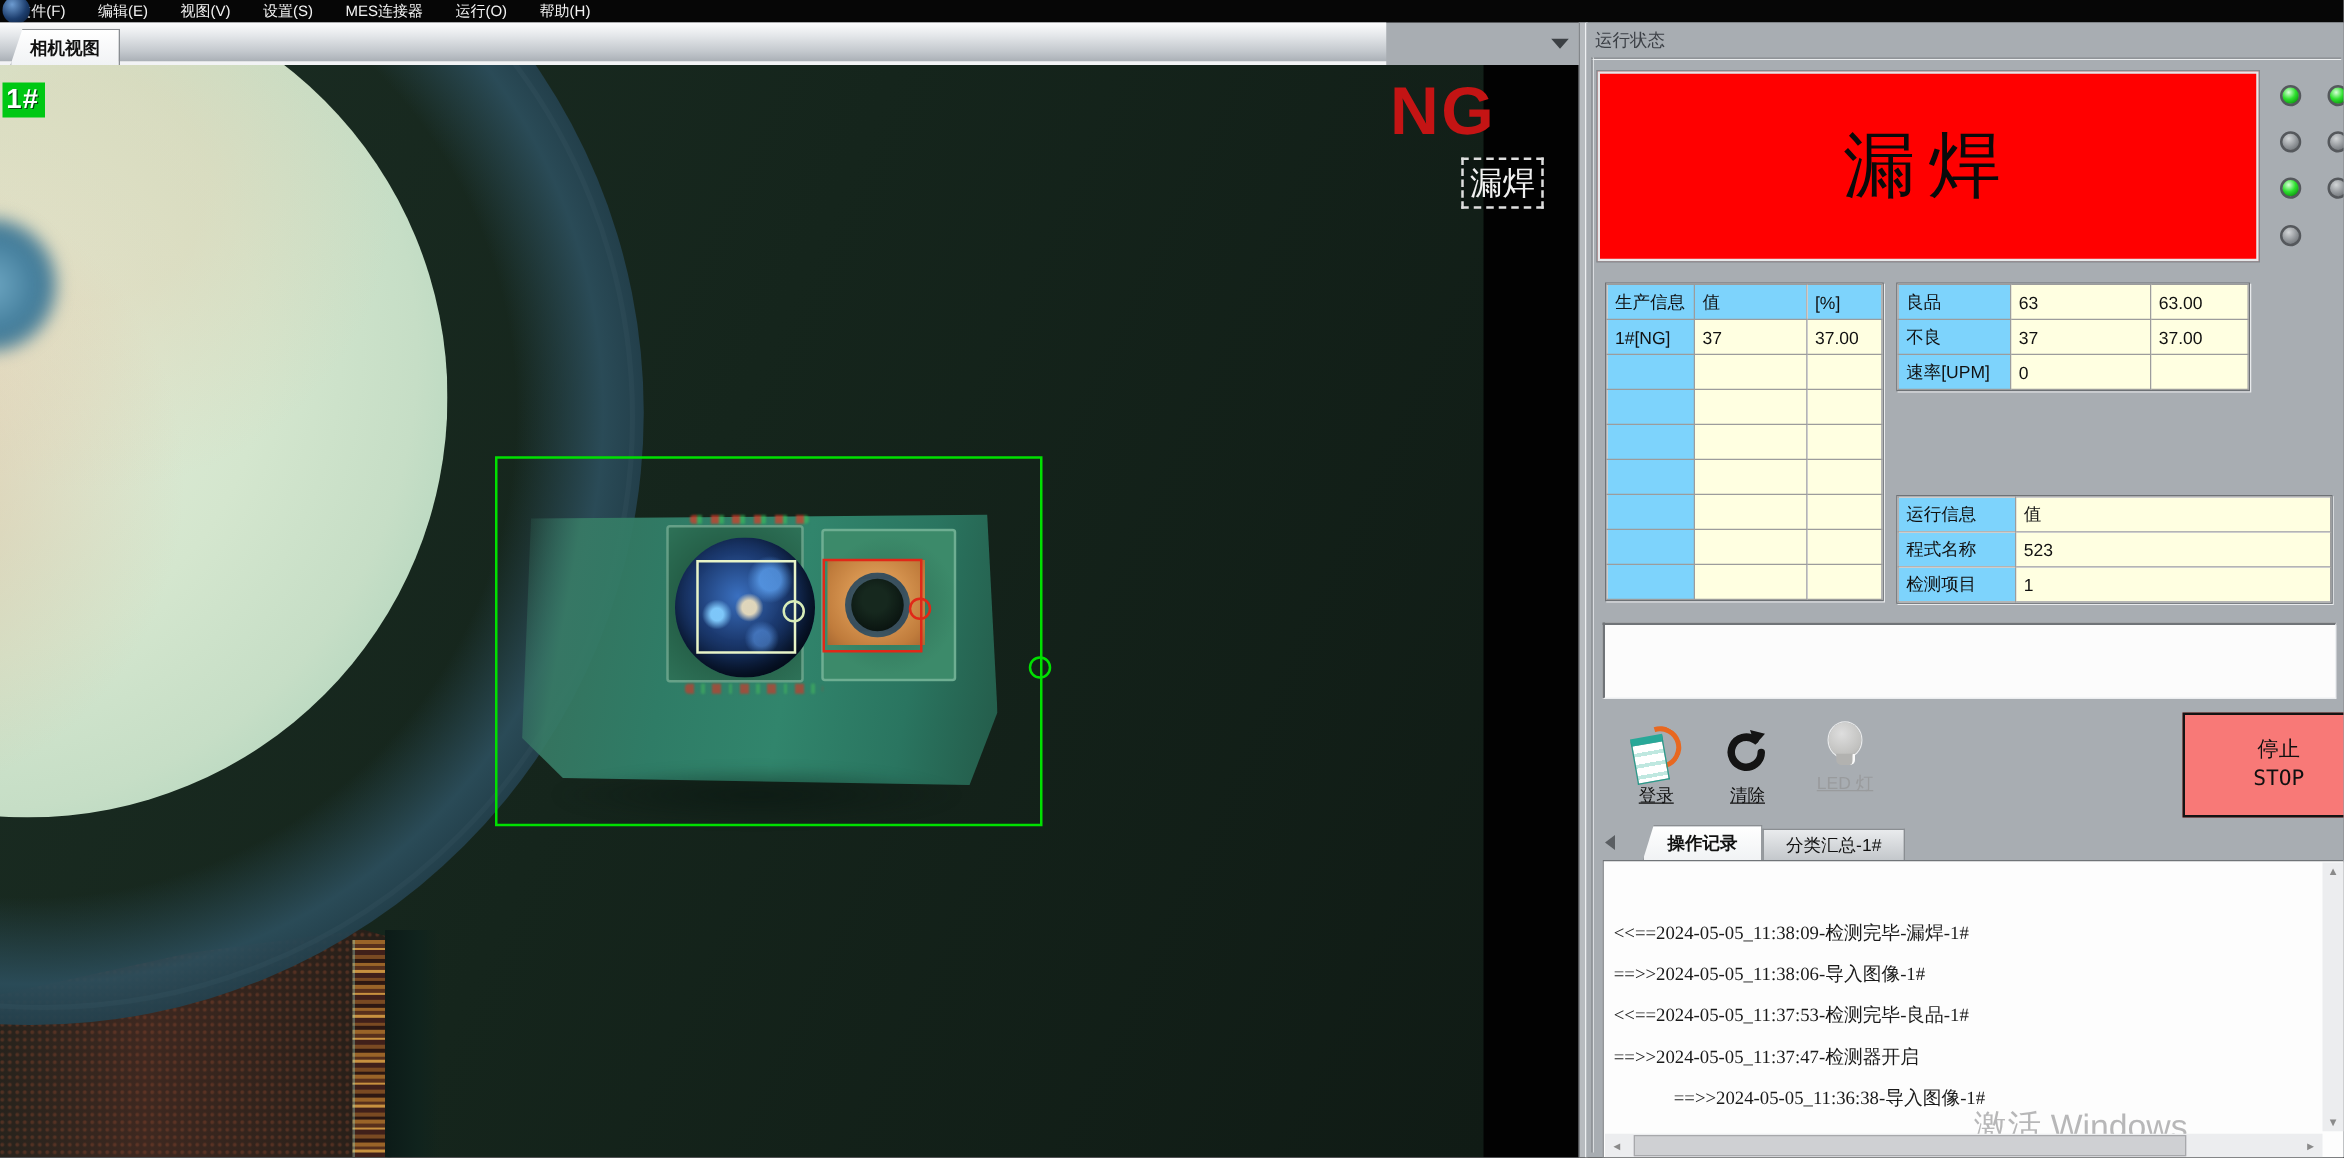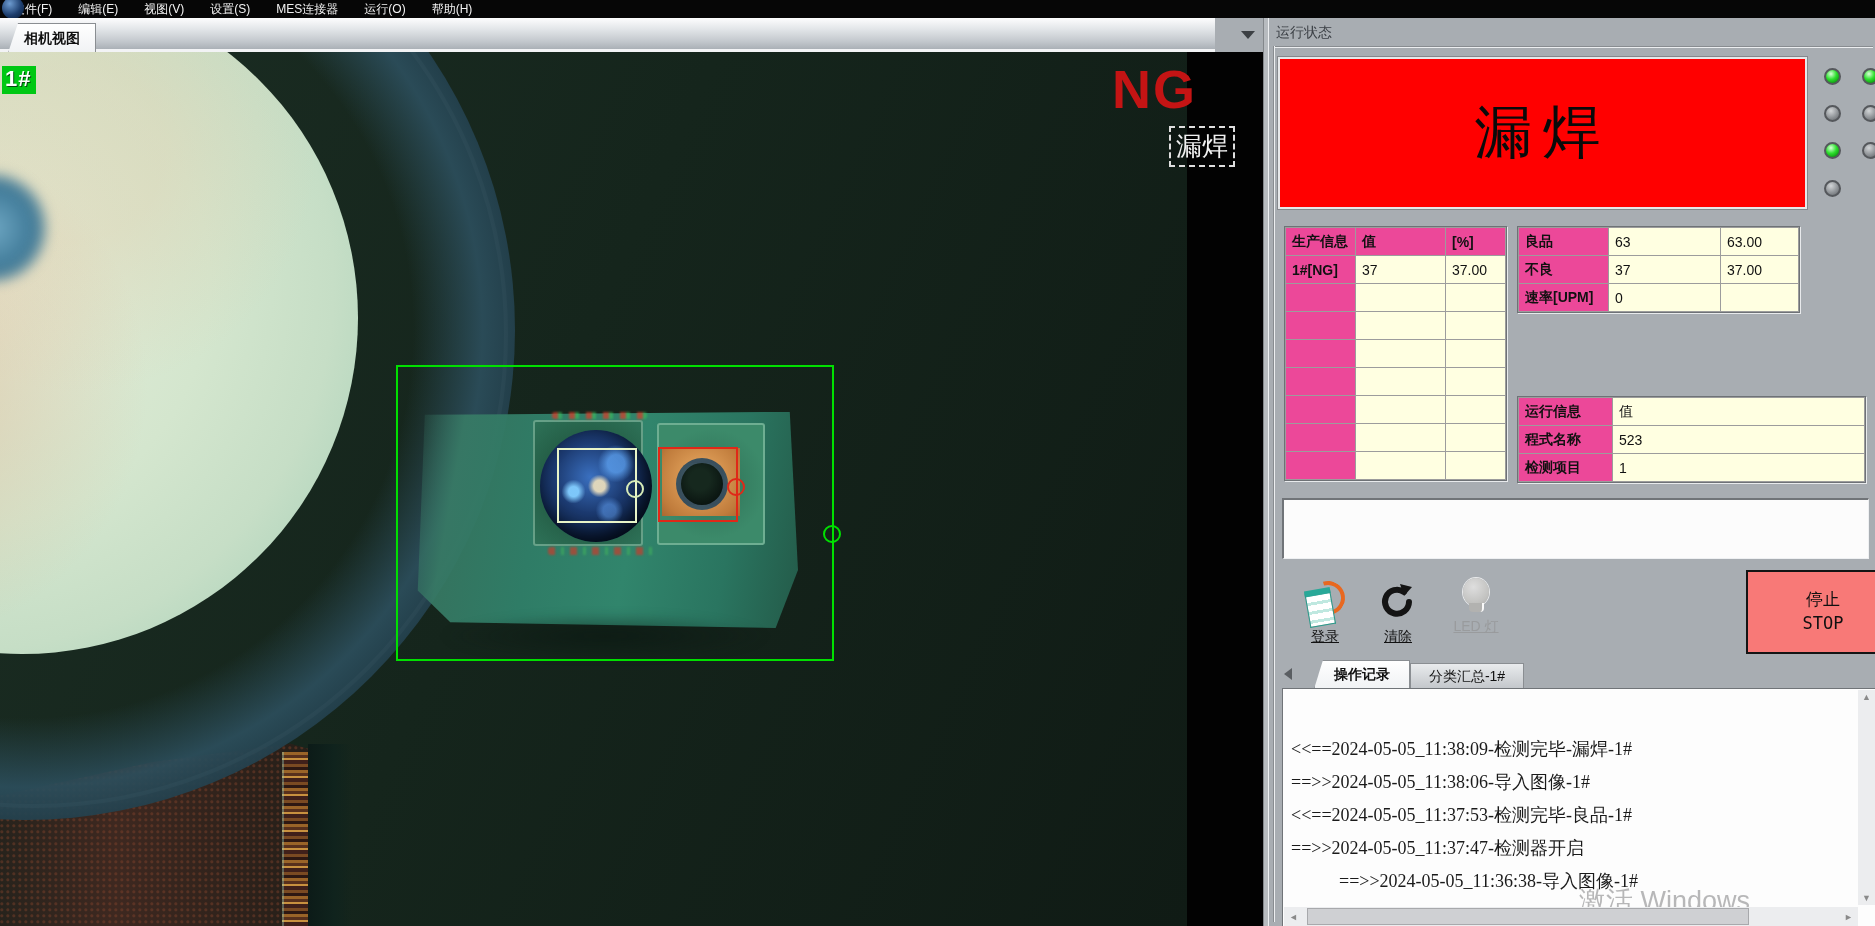--- a/index.html
+++ b/index.html
@@ -8,21 +8,21 @@
 
   
   .menubar{position:absolute;left:0;top:0;width:1875px;height:18px;background:#060606;overflow:hidden;
            display:flex;align-items:center;color:#f2f2f2;font-size:12px;}
   .app-logo{position:absolute;left:2px;top:-3px;width:22px;height:22px;border-radius:50%;
             background:radial-gradient(circle at 35% 30%, #6d9bd0, #1d3e6e 55%, #081a34 95%);}
   .menu-item{padding:0 13px;margin:0;cursor:default;}
   .menu-item:first-of-type{margin-left:40px;}
 
   
-  .tabstrip{position:absolute;left:0;top:18px;width:1215px;height:31px;
+  .tabstrip{position:absolute;left:0;top:18px;width:1109px;height:31px;
             background:linear-gradient(180deg,#fdfdfe 0%,#e3e6e9 35%,#c3c8cd 75%,#aab0b6 100%);
             border-bottom:3px solid #f2f3f5;}
   .cam-tab{position:absolute;left:8px;top:5px;width:86px;height:29px;
            background:linear-gradient(180deg,#ffffff,#f0f2f4);
            border:1px solid #8a8e92;border-bottom:none;
            clip-path:polygon(10px 0,100% 0,100% 100%,0 100%);
            font-size:14px;font-weight:bold;display:flex;align-items:center;justify-content:center;}
   .tab-dropdown{position:absolute;left:1241px;top:13px;width:0;height:0;
            border-left:7px solid transparent;border-right:7px solid transparent;border-top:8px solid #3c4044;}
 
@@ -113,21 +113,21 @@
   .banner{position:absolute;left:10px;top:39px;width:525px;height:148px;background:#ff0000;
           border:2px solid #e6e8ea;outline:1px solid #84888c;
           display:flex;align-items:center;justify-content:center;
           font-family:"Liberation Serif",serif;font-size:58px;color:#0a0a0a;letter-spacing:10px;}
   .led{position:absolute;width:17px;height:17px;border-radius:50%;border:2px solid #55585c;box-sizing:border-box;}
   .led-green{background:radial-gradient(circle at 38% 30%, #d9ffd9, #2ee02e 45%, #0f9a12 80%, #0a7a0c);}
   .led-gray{background:radial-gradient(circle at 38% 30%, #d2d5d7, #909498 55%, #6a6e72 90%);}
 
   table.grid{border-collapse:collapse;table-layout:fixed;font-size:14px;background:#fff;}
   table.grid td{border:1px solid #9c9c9c;height:27px;padding:0 6px;overflow:hidden;white-space:nowrap;}
-  td.hcell{background:#ec4899;font-weight:bold;}
+  td.hcell{background:#7dd3fc;}
   td.vcell{background:#ffffe1;}
   .tbl-wrap{position:absolute;border:1px solid #6e7276;box-shadow:1px 1px 0 #e8eaec;}
   .prod-tbl{left:16px;top:208px;}
   .stat-tbl{left:249px;top:208px;}
   .run-tbl{left:249px;top:378px;}
 
   .textbox{position:absolute;left:14px;top:480px;width:584px;height:58px;background:#fcfcfc;
            border-top:2px solid #707478;border-left:2px solid #707478;
            border-bottom:1px solid #eef0f2;border-right:1px solid #eef0f2;}
 
@@ -154,21 +154,21 @@
       border-top:6px solid transparent;border-bottom:6px solid transparent;border-right:8px solid #5a5e62;}
   .log-tab{position:absolute;display:flex;align-items:center;justify-content:center;font-size:14px;}
   .log-tab.active{left:46px;top:642px;width:94px;height:28px;font-weight:bold;
       background:linear-gradient(180deg,#ffffff,#f0f2f4);border:1px solid #8a8e92;border-bottom:none;
       clip-path:polygon(9px 0,100% 0,100% 100%,0 100%);}
   .log-tab.inactive{left:142px;top:645px;width:112px;height:25px;
       background:linear-gradient(180deg,#e9ebed,#c2c6ca);border:1px solid #8a8e92;border-bottom:none;}
 
   .log-area{position:absolute;left:14px;top:670px;width:593px;height:238px;background:#fdfdfd;
       border:1px solid #707478;overflow:hidden;}
-  .log-line{position:absolute;left:8px;font-family:"Liberation Serif",serif;font-size:18px;color:#1a1a1a;white-space:nowrap;}
+  .log-line{position:absolute;left:8px;font-family:"Liberation Serif",serif;font-size:15px;color:#1a1a1a;white-space:nowrap;}
   .watermark{position:absolute;left:296px;top:194px;font-size:27px;color:rgba(125,125,128,.55);}
   .vscroll{position:absolute;right:1px;top:1px;width:17px;height:215px;background:#ecedef;
       display:flex;flex-direction:column;justify-content:space-between;align-items:center;
       font-size:9px;color:#8a8a8a;padding:2px 0;box-sizing:border-box;}
   .hscroll{position:absolute;left:1px;bottom:1px;right:18px;height:19px;background:#ecedef;
       display:flex;align-items:center;font-size:9px;color:#8a8a8a;}
   .hthumb{height:15px;width:440px;background:#cfd0d3;border:1px solid #a8a9ac;margin-left:4px;}
   .harrow{padding:0 5px;}
 </style>
 </head>

